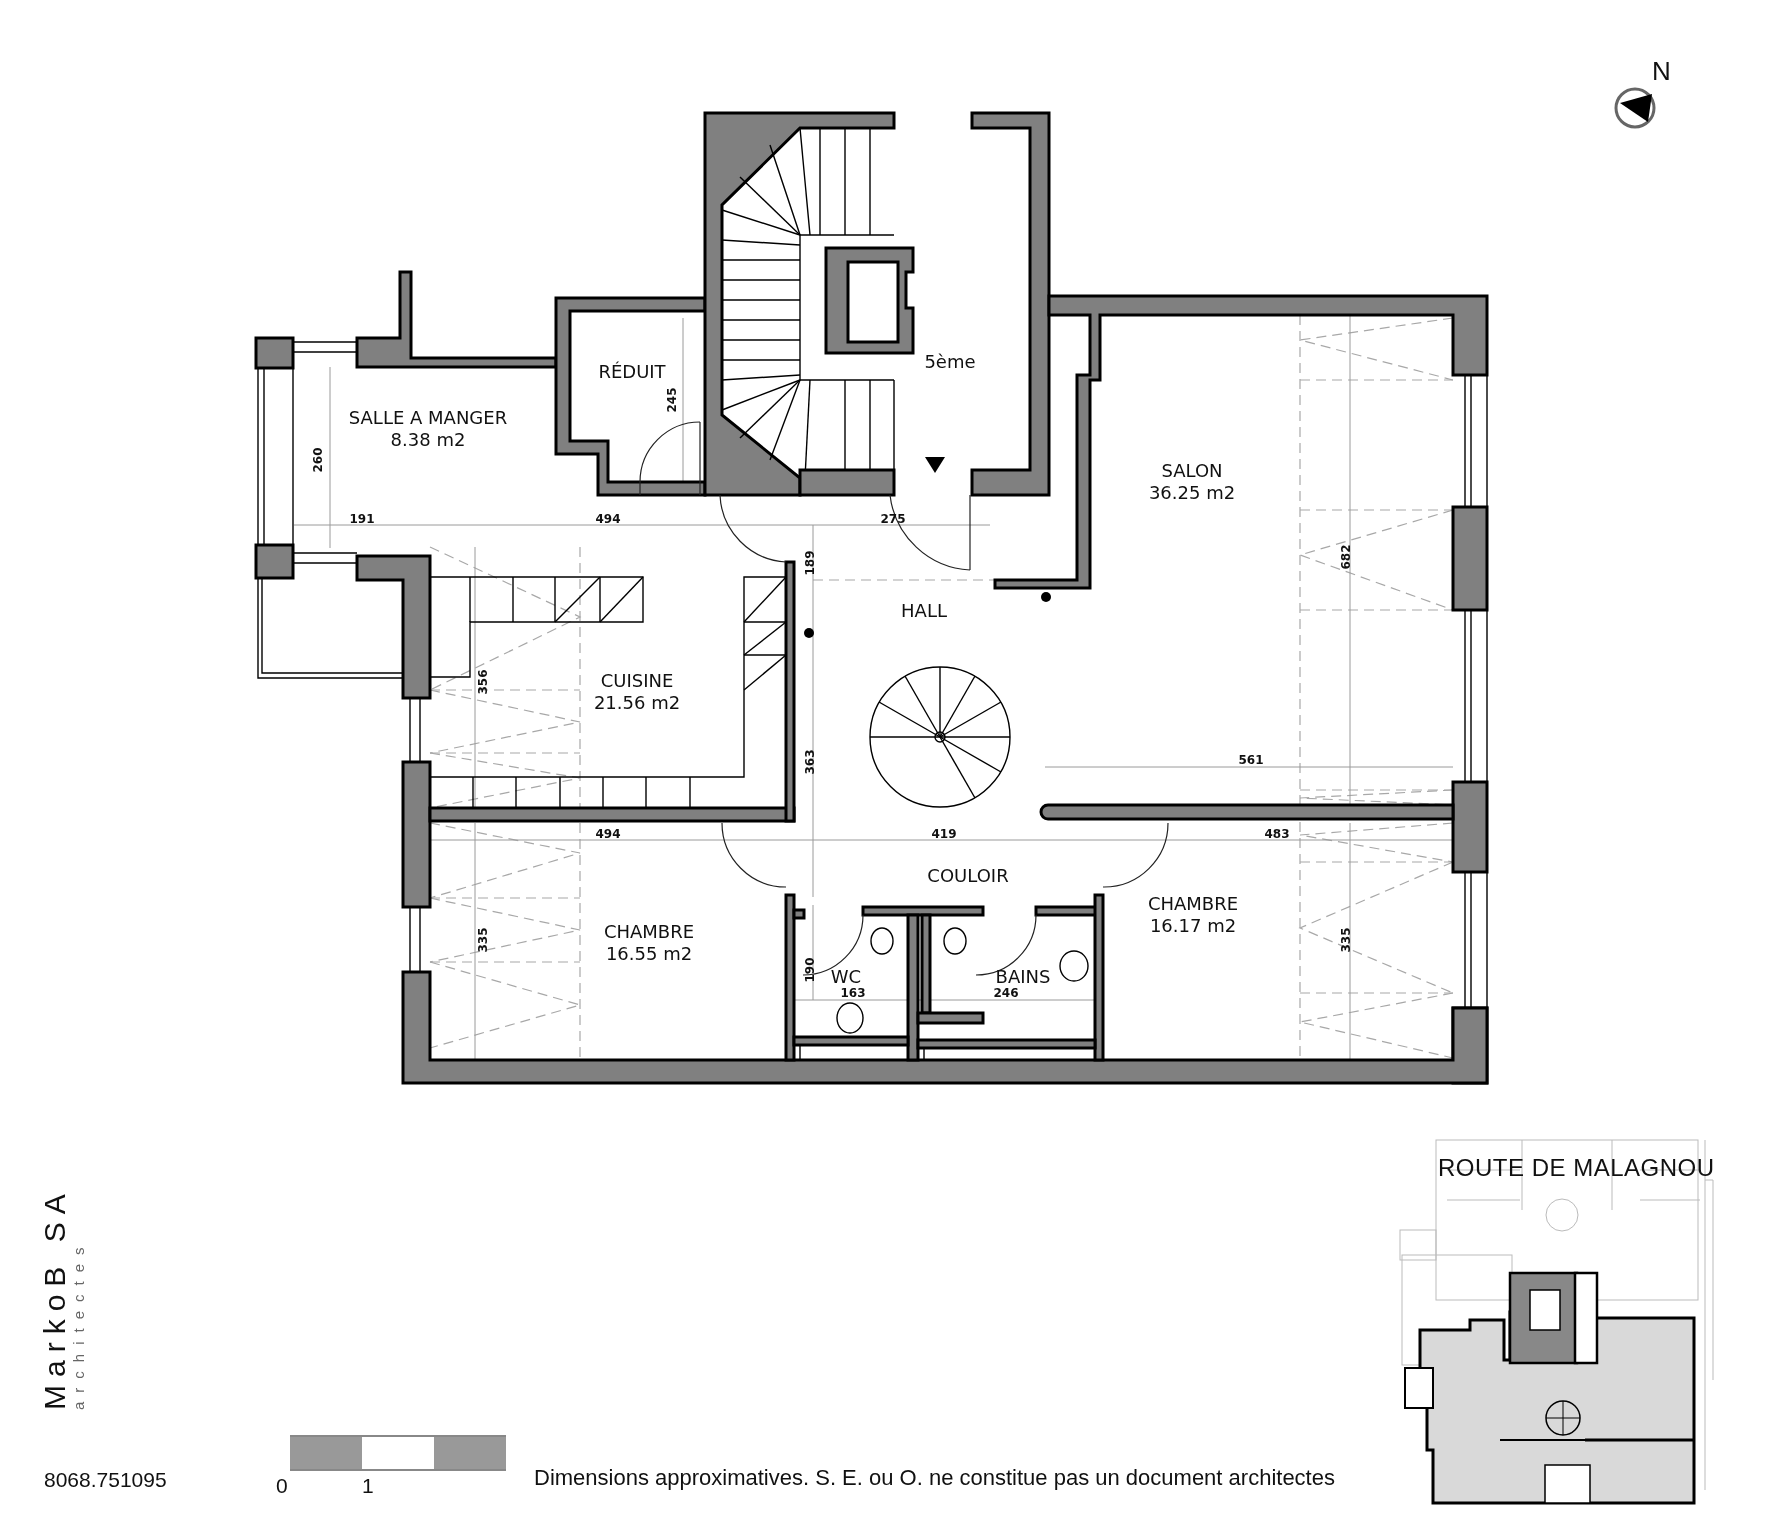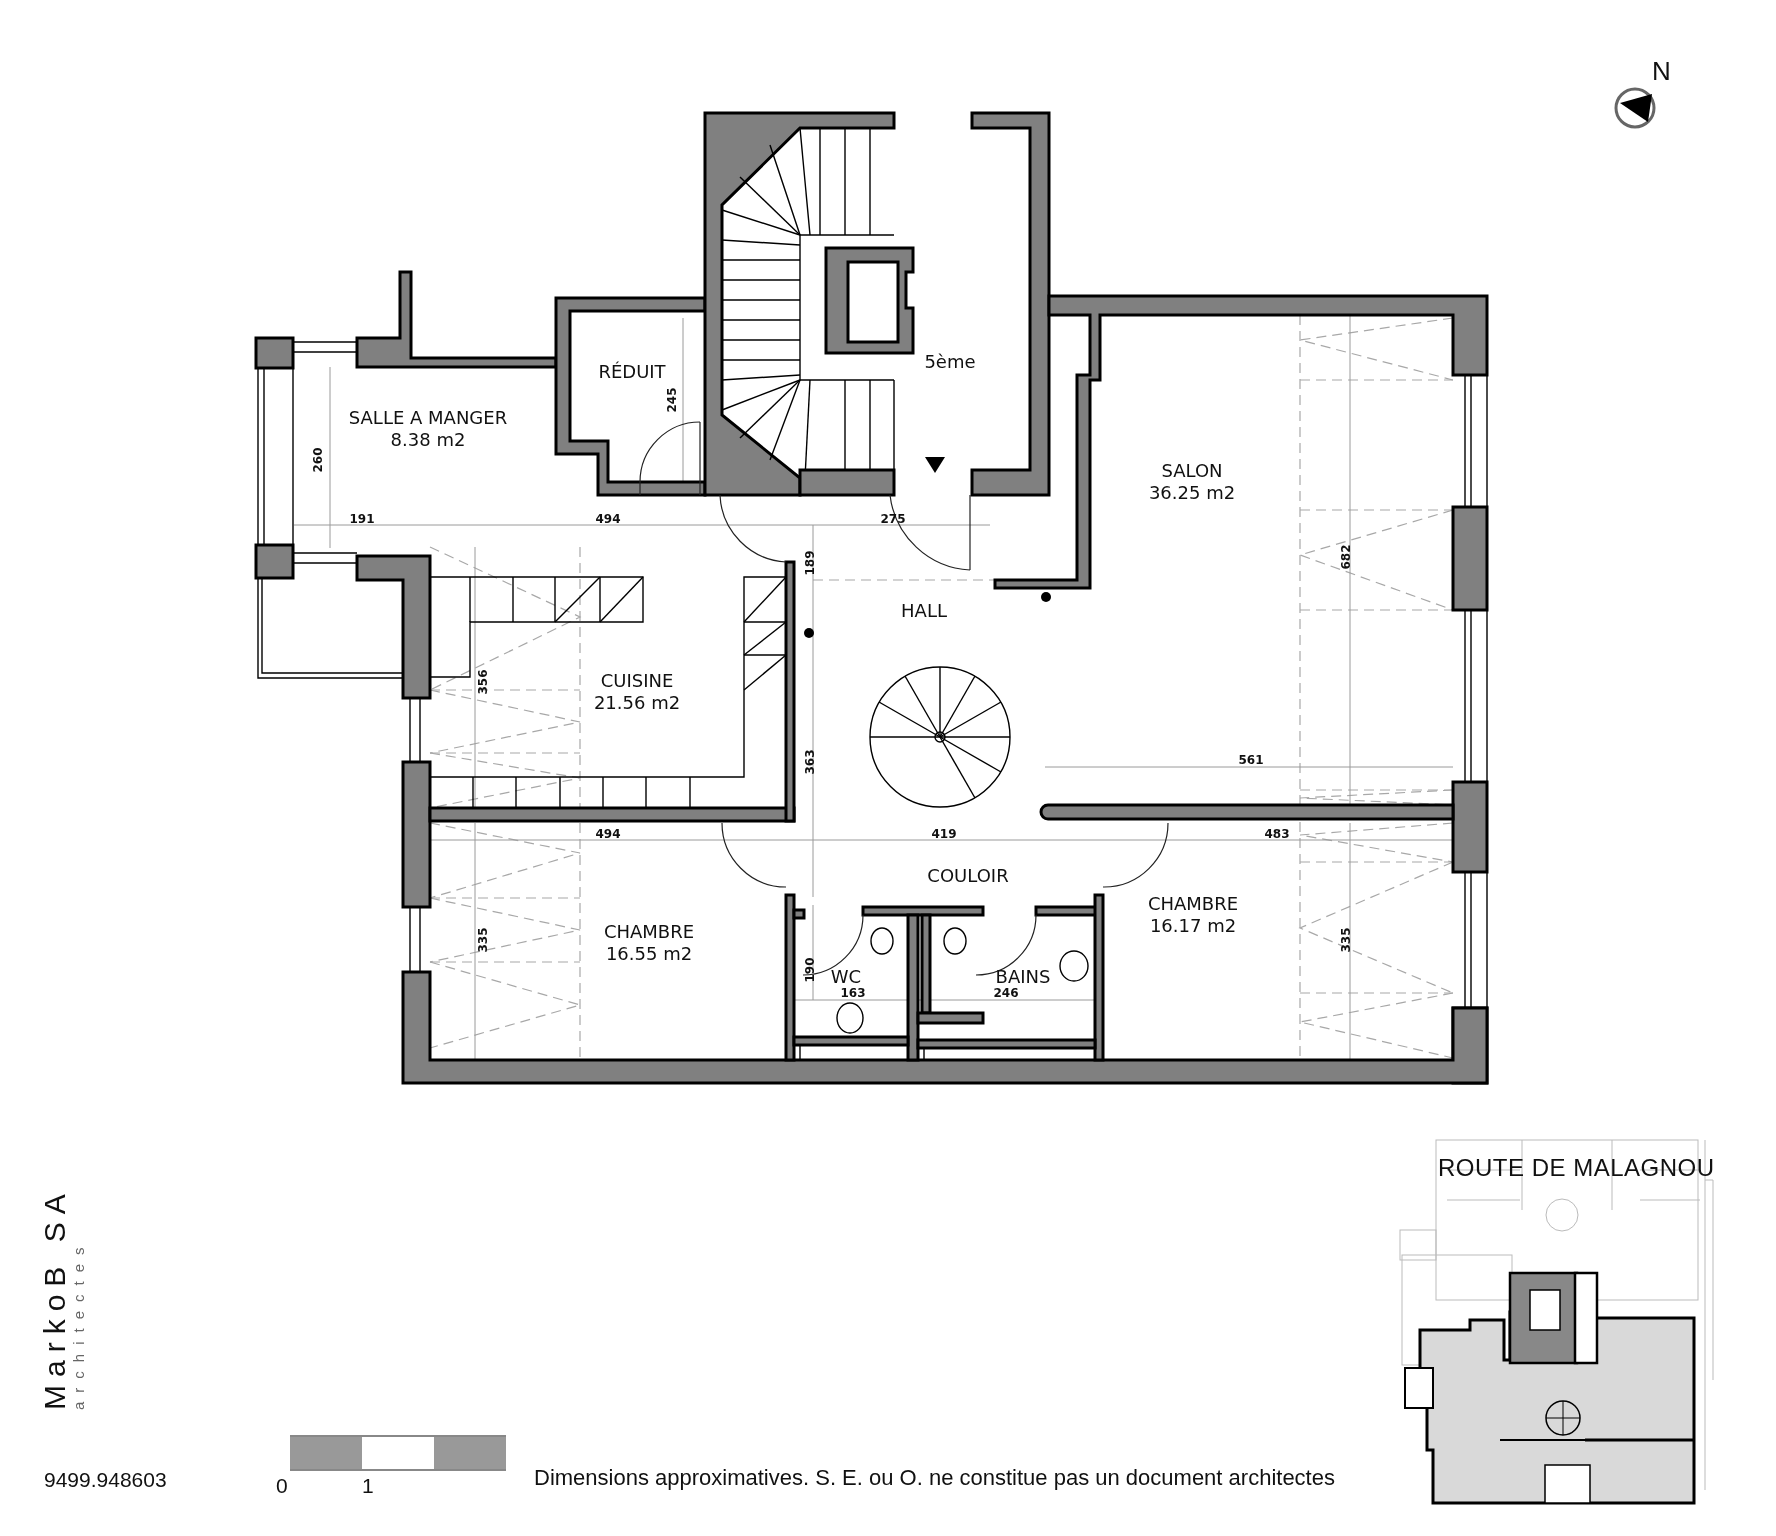--- a/index.html
+++ b/index.html
@@ -326,16 +326,16 @@
 </svg>
 
 <div class="overlay north">N</div>
 <div class="overlay street">ROUTE DE MALAGNOU</div>
 
 <div class="brand">
   <span class="brand-name">MarkoB SA</span>
   <span class="brand-sub">architectes</span>
 </div>
 
-<div class="overlay ref">9499.948603</div>
+<div class="overlay ref">8068.751095</div>
 <div class="overlay scale-0">0</div>
 <div class="overlay scale-1">1</div>
 <div class="overlay disclaimer">Dimensions approximatives. S. E. ou O. ne constitue pas un document architectes</div>
 
 </body></html>

